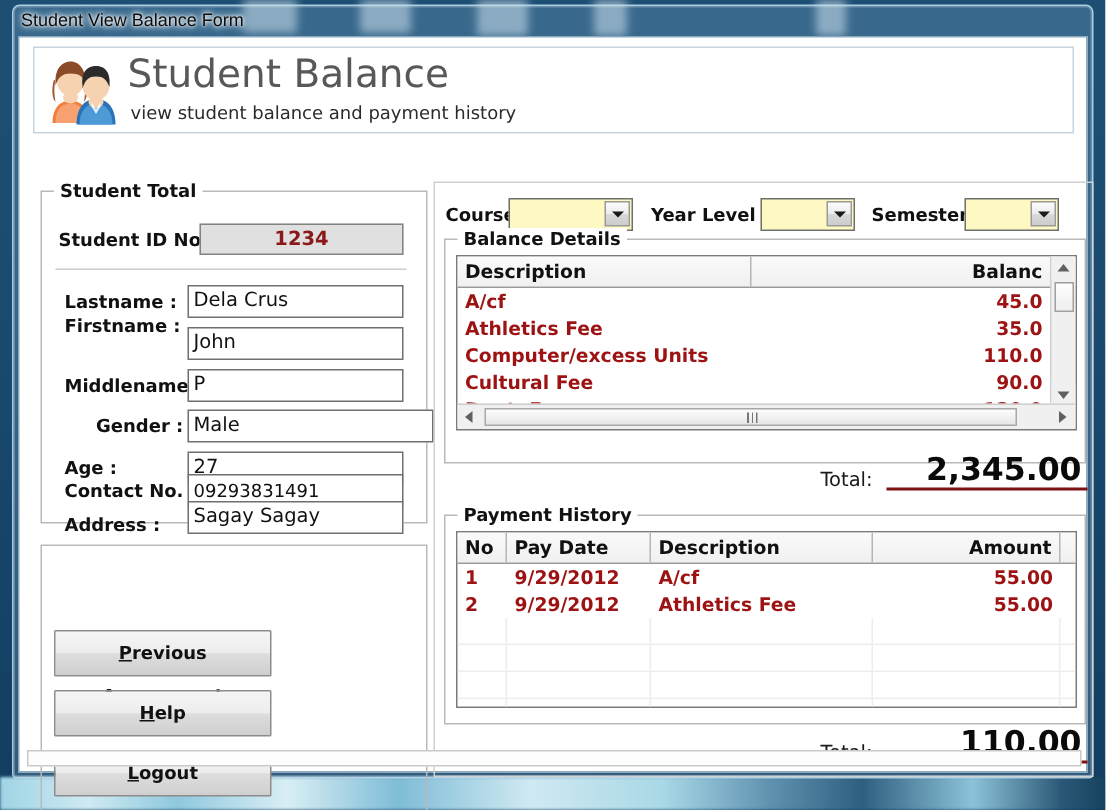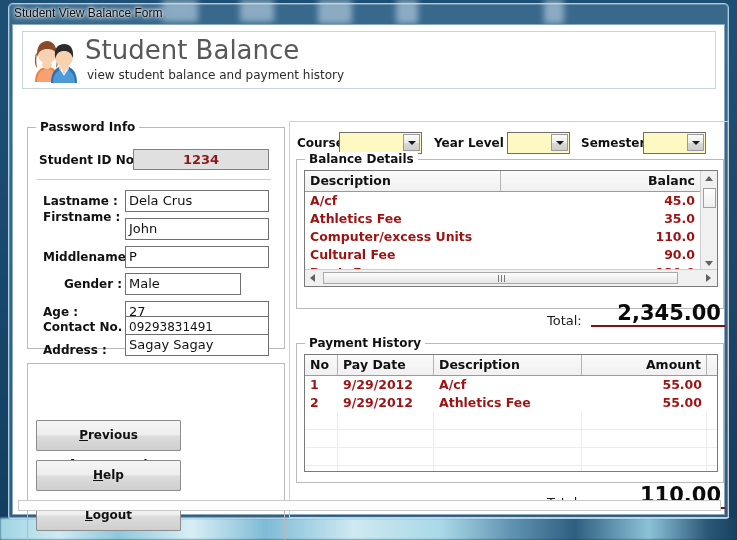--- a/index.html
+++ b/index.html
@@ -443,38 +443,38 @@
             <path d="M24 19 C23 9 28 6 33 6 C39 6 43 10 42 20 C40 15 38 13 33 13 C28 13 26 15 24 21 Z" fill="#2b2b2b"></path>
             <ellipse cx="33" cy="30" rx="5" ry="4" fill="#f6d2b0"></ellipse>
             <path d="M30 30 L33 35 L36 30 L36 33 L33 38 L30 33 Z" fill="#ffffff" opacity="0.85"></path>
           </svg>
         </div>
         <div id="header-title">Student Balance</div>
         <div id="header-sub">view student balance and payment history</div>
       </div>
 
       <div id="student-info" class="groupbox">
-        <div class="gb-title">Password Info</div>
+        <div class="gb-title">Student Total</div>
       </div>
 
       <div class="fld-label" style="left:26px; top:128px;">Student ID No. :</div>
       <div id="sid-box">1234</div>
       <div id="sid-divider"></div>
 
       <div class="fld-label" style="left:30px; top:169px;">Lastname :</div>
       <div class="txtbox" style="left:112px; top:165px; width:144px; height:22px;">Dela Crus</div>
 
       <div class="fld-label" style="left:30px; top:185px;">Firstname :</div>
       <div class="txtbox" style="left:112px; top:193px; width:144px; height:22px;">John</div>
 
       <div class="fld-label" style="left:30px; top:225px;">Middlename :</div>
       <div class="txtbox" style="left:112px; top:221px; width:144px; height:22px;">P</div>
 
       <div class="fld-label" style="left:30px; top:252px;margin-left:21px;">Gender :</div>
-      <div class="txtbox" style="left:112px; top:248px; width:116px; height:22px;">Male</div>
+      <div class="txtbox" style="left:112px; top:248px; width:164px; height:22px;">Male</div>
 
       <div class="fld-label" style="left:30px; top:280px;">Age :</div>
       <div class="txtbox" style="left:112px; top:276px; width:144px; height:22px;">27</div>
 
       <div class="fld-label" style="left:30px; top:295px;">Contact No. :</div>
       <div class="txtbox" style="left:112px; top:291px; width:144px; height:22px; font-size:12px;">09293831491</div>
 
       <div class="fld-label" style="left:30px; top:318px;">Address :</div>
       <div class="txtbox" style="left:112px; top:309px; width:144px; height:22px;">Sagay Sagay</div>
 

